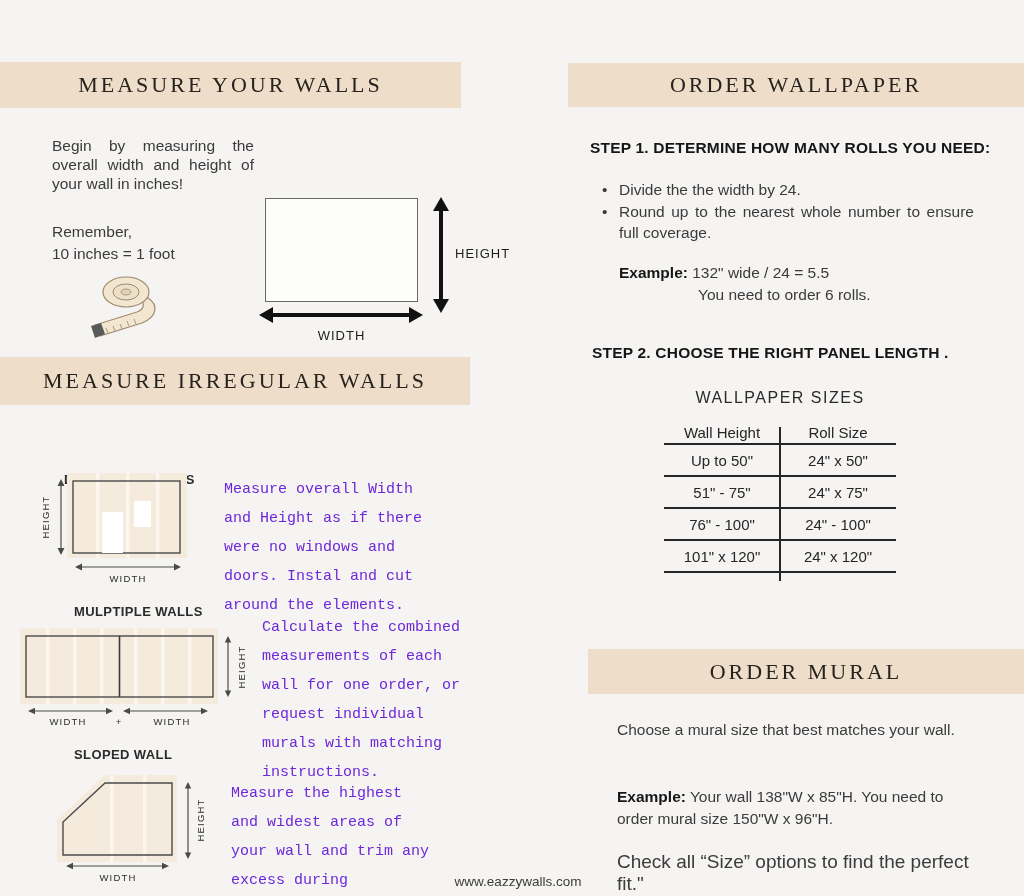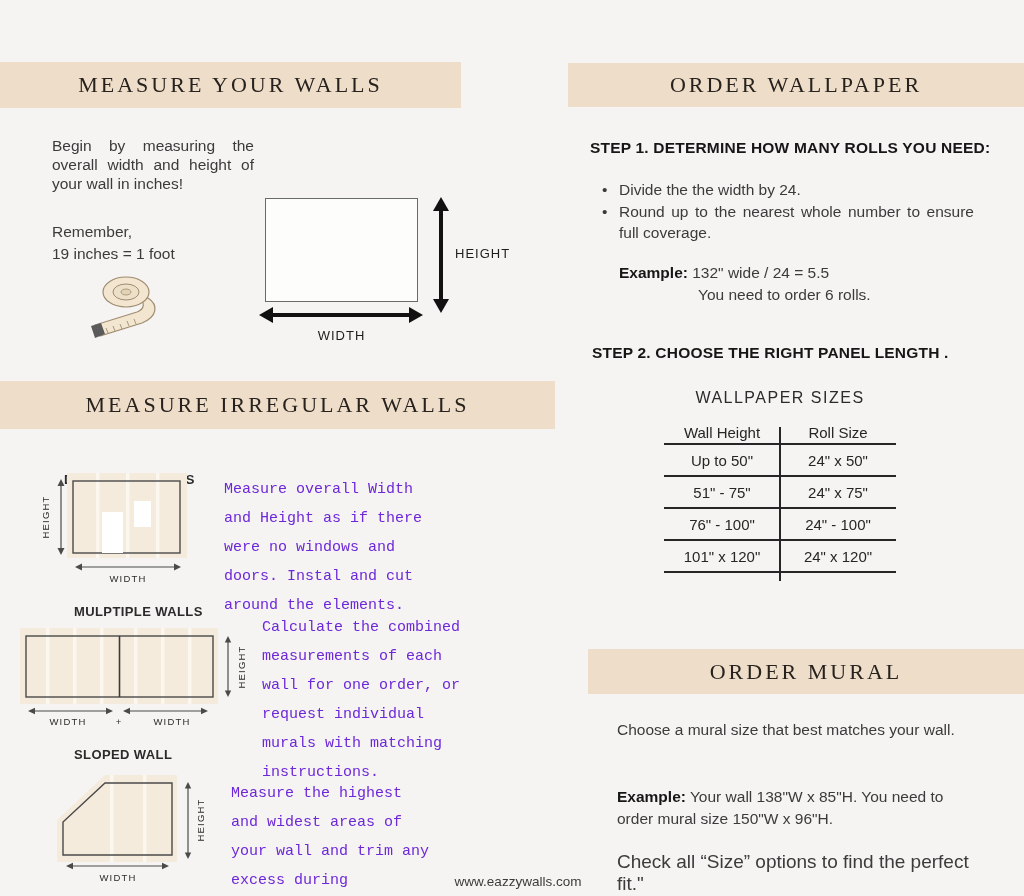--- a/index.html
+++ b/index.html
@@ -9,21 +9,21 @@
     background:#f5f4f2; font-family:"Liberation Sans", sans-serif; color:#3b3b3b;
   }
   
   .banner {
     position:absolute; background:#eeddc9;
     display:flex; align-items:center; justify-content:center;
     font-family:"Liberation Serif", serif; font-size:22px; letter-spacing:3px;
     color:#27221d; font-weight:500; white-space:nowrap;
   }
   #banner-measure   { left:0px;   top:62px;  width:461px; height:46px; }
-  #banner-irregular { left:0px;   top:381px; width:555px; height:48px; }
+  #banner-irregular { left:0px;   top:357px; width:470px; height:48px; }
   #banner-wallpaper { left:568px; top:63px;  width:456px; height:44px; }
   #banner-mural     { left:588px; top:649px; width:436px; height:45px; }
 
   
   #intro { position:absolute; left:52px; top:136px; width:202px;
            font-size:15.5px; line-height:19px; text-align:justify; }
   #remember { position:absolute; left:52px; top:221px; font-size:15.5px; line-height:22px; }
   #tape-svg { position:absolute; left:84px; top:268px; }
   #wall-rect { position:absolute; left:265px; top:198px; width:153px; height:104px;
                background:#fdfdfc; border:1.3px solid #6a6a6a; }
@@ -85,21 +85,21 @@
 <div class="page">
 
   <div class="banner" id="banner-measure">
     <span>MEASURE YOUR WALLS</span>
   </div>
 
   <div id="intro">Begin by measuring the overall width and height of your wall in inches!</div>
 
   <div id="remember">
     <div>Remember,</div>
-    <div>19 inches = 1 foot</div>
+    <div>10 inches = 1 foot</div>
   </div>
 
   <svg id="tape-svg" width="96" height="76" viewBox="0 0 96 76">
     <path d="M64,30 C75,37 73,49 58,55 L16,68 L11,57 L53,44 C61,41 61,34 55,30 Z" fill="#f2e6d0" stroke="#a08c70" stroke-width="1.2"></path>
     <line x1="22" y1="60" x2="24" y2="65" stroke="#a08c70" stroke-width="0.9"></line>
     <line x1="29" y1="58" x2="31" y2="63" stroke="#a08c70" stroke-width="0.9"></line>
     <line x1="36" y1="56" x2="38" y2="61" stroke="#a08c70" stroke-width="0.9"></line>
     <line x1="43" y1="53" x2="45" y2="58" stroke="#a08c70" stroke-width="0.9"></line>
     <line x1="50" y1="51" x2="52" y2="56" stroke="#a08c70" stroke-width="0.9"></line>
     <ellipse cx="42" cy="24" rx="23" ry="15" fill="#f2e6d0" stroke="#a08c70" stroke-width="1.2"></ellipse>

